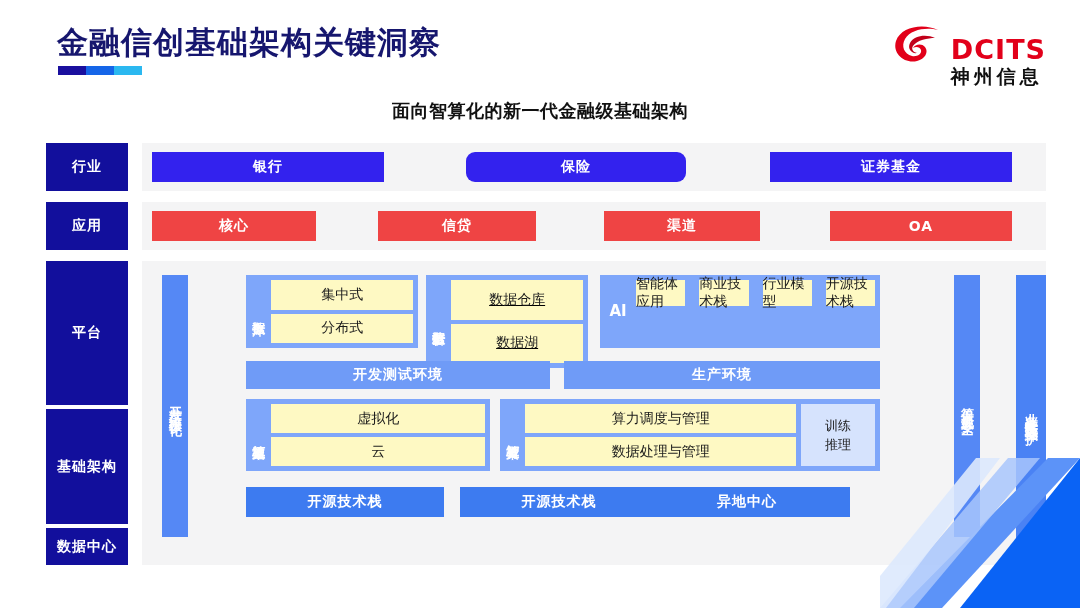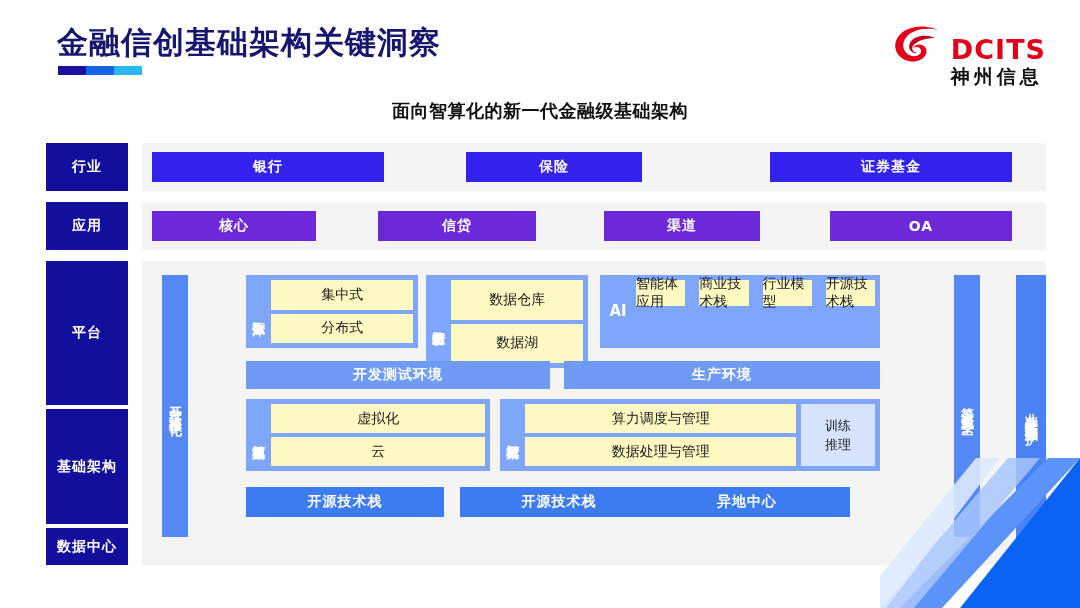--- a/index.html
+++ b/index.html
@@ -58,21 +58,21 @@
   .rowpanel { position:absolute; background:#f4f4f5; }
   .row1 { left:96px; top:0;  width:904px; height:48px; }
   .row2 { left:96px; top:59px; width:904px; height:48px; }
   .mainpanel { left:96px; top:118px; width:904px; height:304px; }
 
   .chip {
     position:absolute; display:flex; align-items:center; justify-content:center;
     color:#fff; font-weight:700; font-size:14px; letter-spacing:1px;
   }
   .chip-industry { background:#3322ee; height:30px; top:9px; }
-  .chip-app { background:#6d28d9; height:30px; top:9px; }
+  .chip-app { background:#ef4444; height:30px; top:9px; }
 
   
   .vbar {
     position:absolute; background:#5588f5; color:#fff;
     font-size:13px; font-weight:700;
     writing-mode:vertical-rl; text-orientation:upright;
     display:flex; align-items:center; justify-content:center;
     letter-spacing:3px;
   }
   .vbar-devops { left:20px; top:14px; width:26px; height:262px; }
@@ -91,21 +91,21 @@
     padding:0 1px; flex:0 0 auto;
   }
   .group-cells { display:flex; flex-direction:column; gap:4px; flex:1; }
   .cell {
     background:#fef9c3; color:#1b1b1b; font-size:14px;
     display:flex; align-items:center; justify-content:center;
     flex:1; min-height:26px;
   }
 
   .g-db     { left:104px; top:14px; width:172px; height:73px; }
-  .g-da     { left:284px; top:14px; width:162px; height:93px; }
+  .g-da     { left:284px; top:14px; width:162px; height:93px;text-decoration:underline; }
   .g-ai     { left:458px; top:14px; width:280px; height:73px; }
   .g-ai .group-label { writing-mode:horizontal-tb; text-orientation:mixed; font-size:15px; letter-spacing:0; width:26px; }
   .ai-grid { display:grid; grid-template-columns:1fr 1fr 1fr 1fr; grid-template-rows:1fr 1fr; gap:14px; flex:1; }
 
   .envbar {
     position:absolute; background:#6f9bf7; color:#fff; font-weight:700; font-size:14px;
     display:flex; align-items:center; justify-content:center; letter-spacing:1px; height:28px;
   }
   .env-dev  { left:104px; top:100px; width:304px; }
   .env-prod { left:422px; top:100px; width:316px; }
@@ -161,21 +161,21 @@
     <div class="sidebar">
       <div class="side-box sb-hangye">行业</div>
       <div class="side-box sb-yingyong">应用</div>
       <div class="side-box sb-pingtai">平台</div>
       <div class="side-box sb-jichu">基础架构</div>
       <div class="side-box sb-shuju">数据中心</div>
     </div>
 
     <div class="rowpanel row1">
       <div class="chip chip-industry" style="left:10px; width:232px;">银行</div>
-      <div class="chip chip-industry" style="left:324px; width:176px;">保险</div>
+      <div class="chip chip-industry" style="left:324px; width:220px;border-radius:9px;">保险</div>
       <div class="chip chip-industry" style="left:628px; width:242px;">证券基金</div>
     </div>
 
     <div class="rowpanel row2">
       <div class="chip chip-app" style="left:10px; width:164px;">核心</div>
       <div class="chip chip-app" style="left:236px; width:158px;">信贷</div>
       <div class="chip chip-app" style="left:462px; width:156px;">渠道</div>
       <div class="chip chip-app" style="left:688px; width:182px;">OA</div>
     </div>
 

